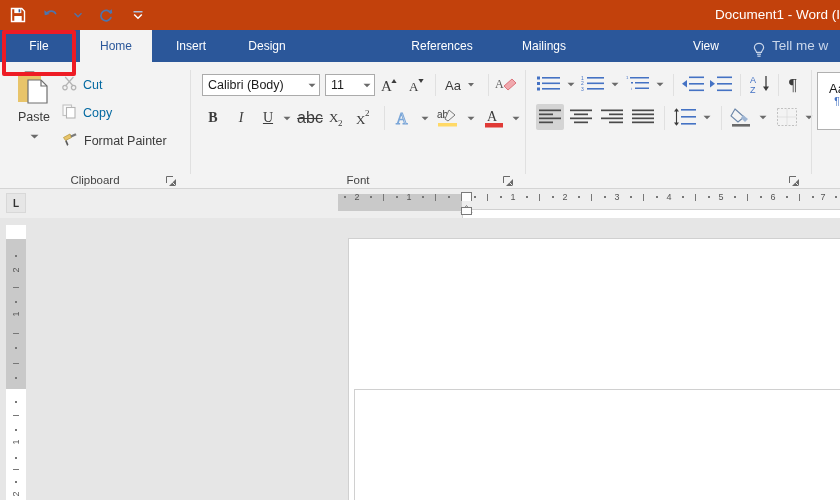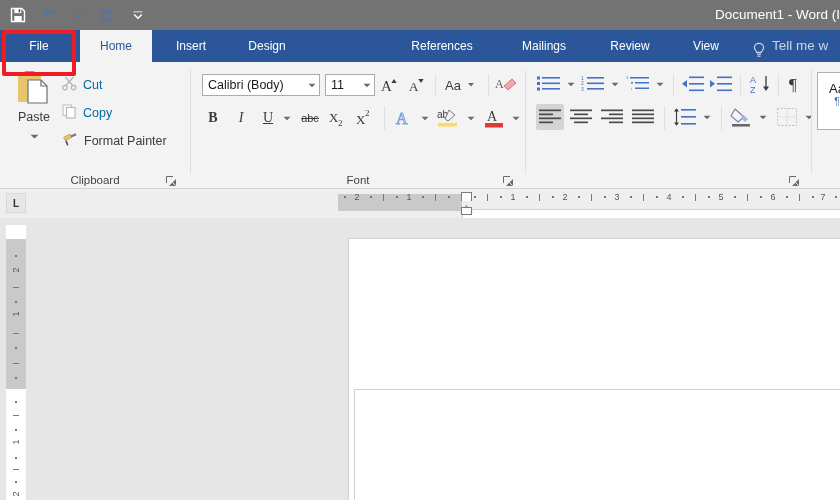--- a/index.html
+++ b/index.html
@@ -8,21 +8,21 @@
     width:840px;height:500px;overflow:hidden;
     font-family:"Liberation Sans", sans-serif;
     background:#ffffff;
     -webkit-font-smoothing:antialiased;
   }
   #app{position:relative;width:840px;height:500px;overflow:hidden;}
 
   
   .titlebar{
     position:absolute;left:0;top:0;width:840px;height:30px;
-    background:#737373;
+    background:#c2410c;
   }
   .qat{position:absolute;left:0;top:0;height:30px;display:flex;align-items:center;}
   .qat-btn{
     width:28px;height:24px;margin-left:4px;display:flex;align-items:center;justify-content:center;
   }
   .qat-btn.narrow{width:20px;}
   .qat-btn svg{display:block;}
   .title-text{
     position:absolute;right:0;top:0;height:30px;line-height:30px;
     color:#ffffff;font-size:13.5px;white-space:nowrap;
@@ -221,21 +221,20 @@
     <div class="title-text">Document1 - Word (I</div>
   </div>
 
   <div class="tabstrip">
     <div class="tab file" style="left:4px;width:70px;">File</div>
     <div class="tab active" style="left:80px;width:72px;">Home</div>
     <div class="tab" style="left:160px;width:62px;">Insert</div>
     <div class="tab" style="left:234px;width:66px;">Design</div>
     <div class="tab" style="left:392px;width:100px;">References</div>
     <div class="tab" style="left:500px;width:88px;">Mailings</div>
-    <div class="tab" style="left:594px;width:72px;">Review</div>
     <div class="tab" style="left:676px;width:60px;">View</div>
 
     <div class="tellme" style="left:752px;">
       <span class="bulb">
         <svg width="14" height="16" viewBox="0 0 14 16">
           <path d="M7 1.3 C4.2 1.3 2.4 3.3 2.4 5.6 C2.4 7.6 4.3 8.6 4.6 10.4 L9.4 10.4 C9.7 8.6 11.6 7.6 11.6 5.6 C11.6 3.3 9.8 1.3 7 1.3 Z" fill="none" stroke="#c9d6ea" stroke-width="1.2"></path>
           <rect x="5" y="11.6" width="4" height="1.2" fill="#c9d6ea"></rect>
           <rect x="5.4" y="13.6" width="3.2" height="1.2" fill="#c9d6ea"></rect>
         </svg>
       </span>
@@ -369,21 +368,21 @@
         <span>I</span>
       </div>
       <div class="ficon" style="left:66px;top:44px;width:22px;height:24px;text-decoration:underline;font-family:'Liberation Serif',serif;font-size:14px;">
         <span>U</span>
       </div>
       <div class="ficon" style="left:88px;top:44px;width:16px;height:24px;">
         <svg width="8" height="5" viewBox="0 0 8 5">
             <path d="M0.5 0.8 L4 4.2 L7.5 0.8 Z" fill="#6a6a6a"></path>
           </svg>
       </div>
-      <div class="ficon" style="left:106px;top:44px;width:26px;height:24px;text-decoration:line-through;font-size:11px;">
+      <div class="ficon" style="left:106px;top:44px;width:26px;height:24px;text-decoration:line-through;font-size:16px;">
         <span>abc</span>
       </div>
       <div class="ficon" style="left:136px;top:44px;width:24px;height:24px;">
         <svg width="22" height="20" viewBox="0 0 22 20">
           <text x="1" y="14" font-family="Liberation Serif, serif" font-size="13" fill="#3b3b3b">X</text>
           <text x="10" y="18" font-family="Liberation Serif, serif" font-size="9" fill="#3b3b3b">2</text>
         </svg>
       </div>
       <div class="ficon" style="left:163px;top:44px;width:24px;height:24px;">
         <svg width="22" height="20" viewBox="0 0 22 20">

